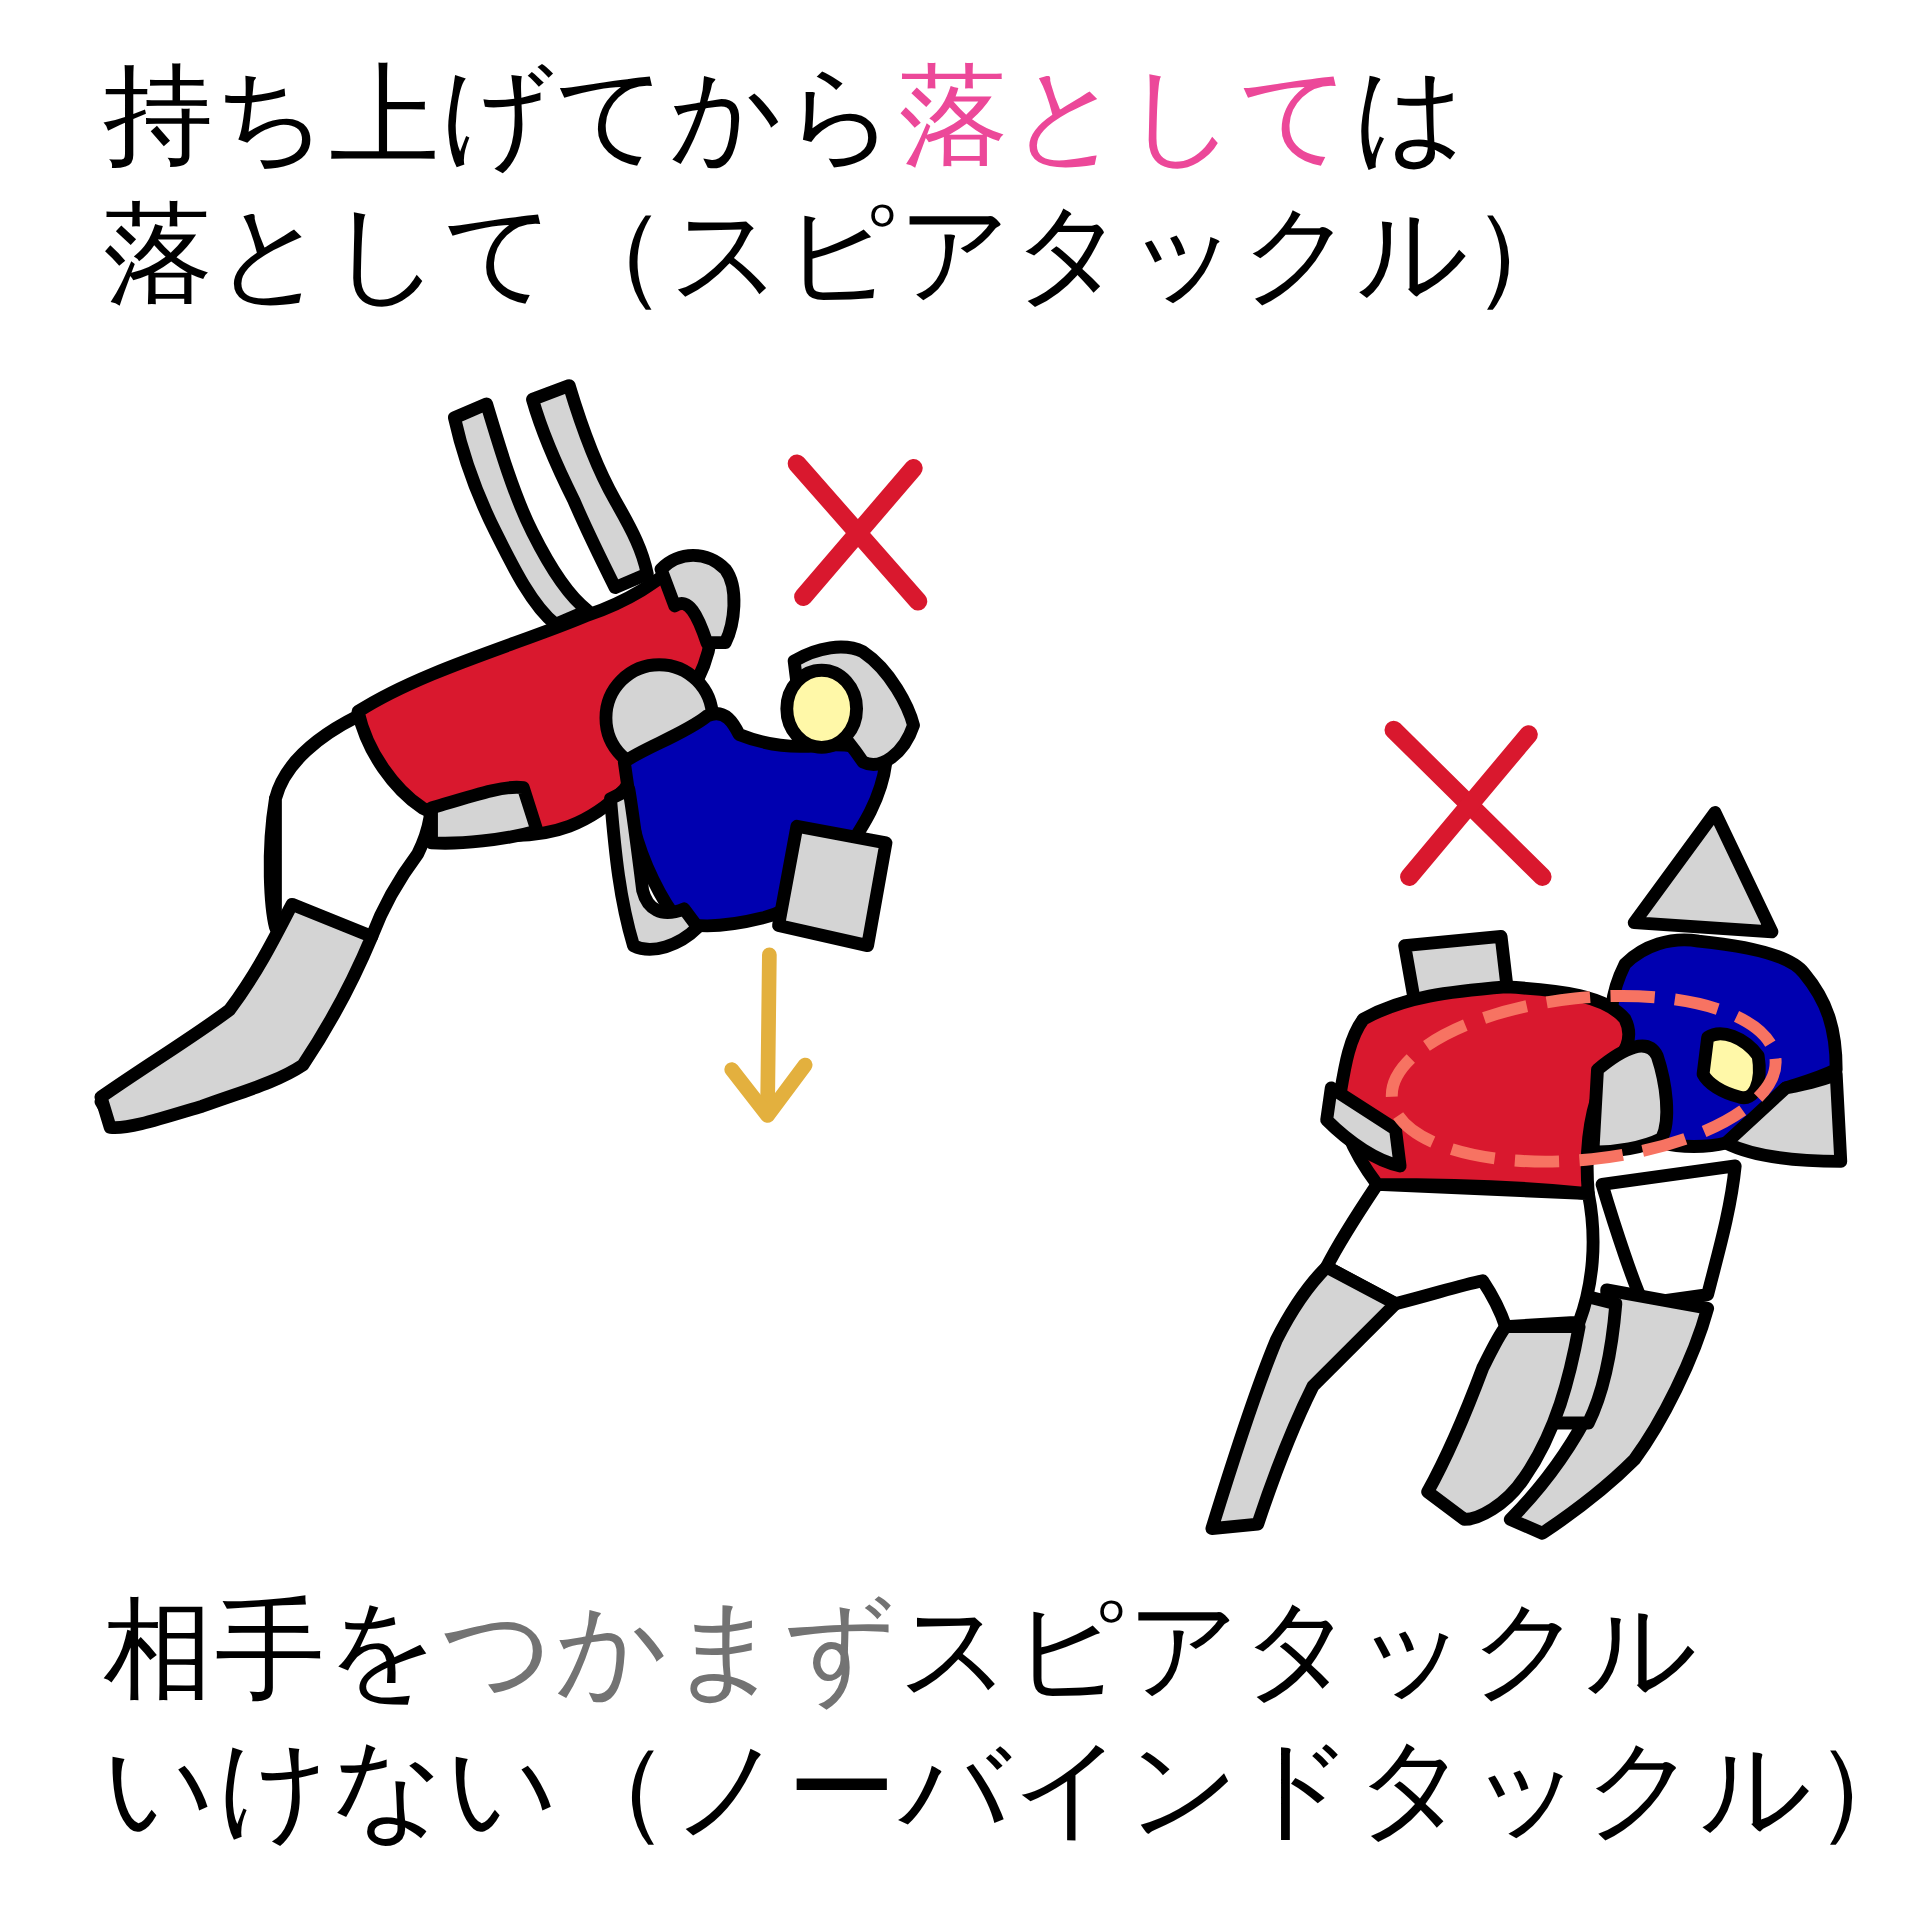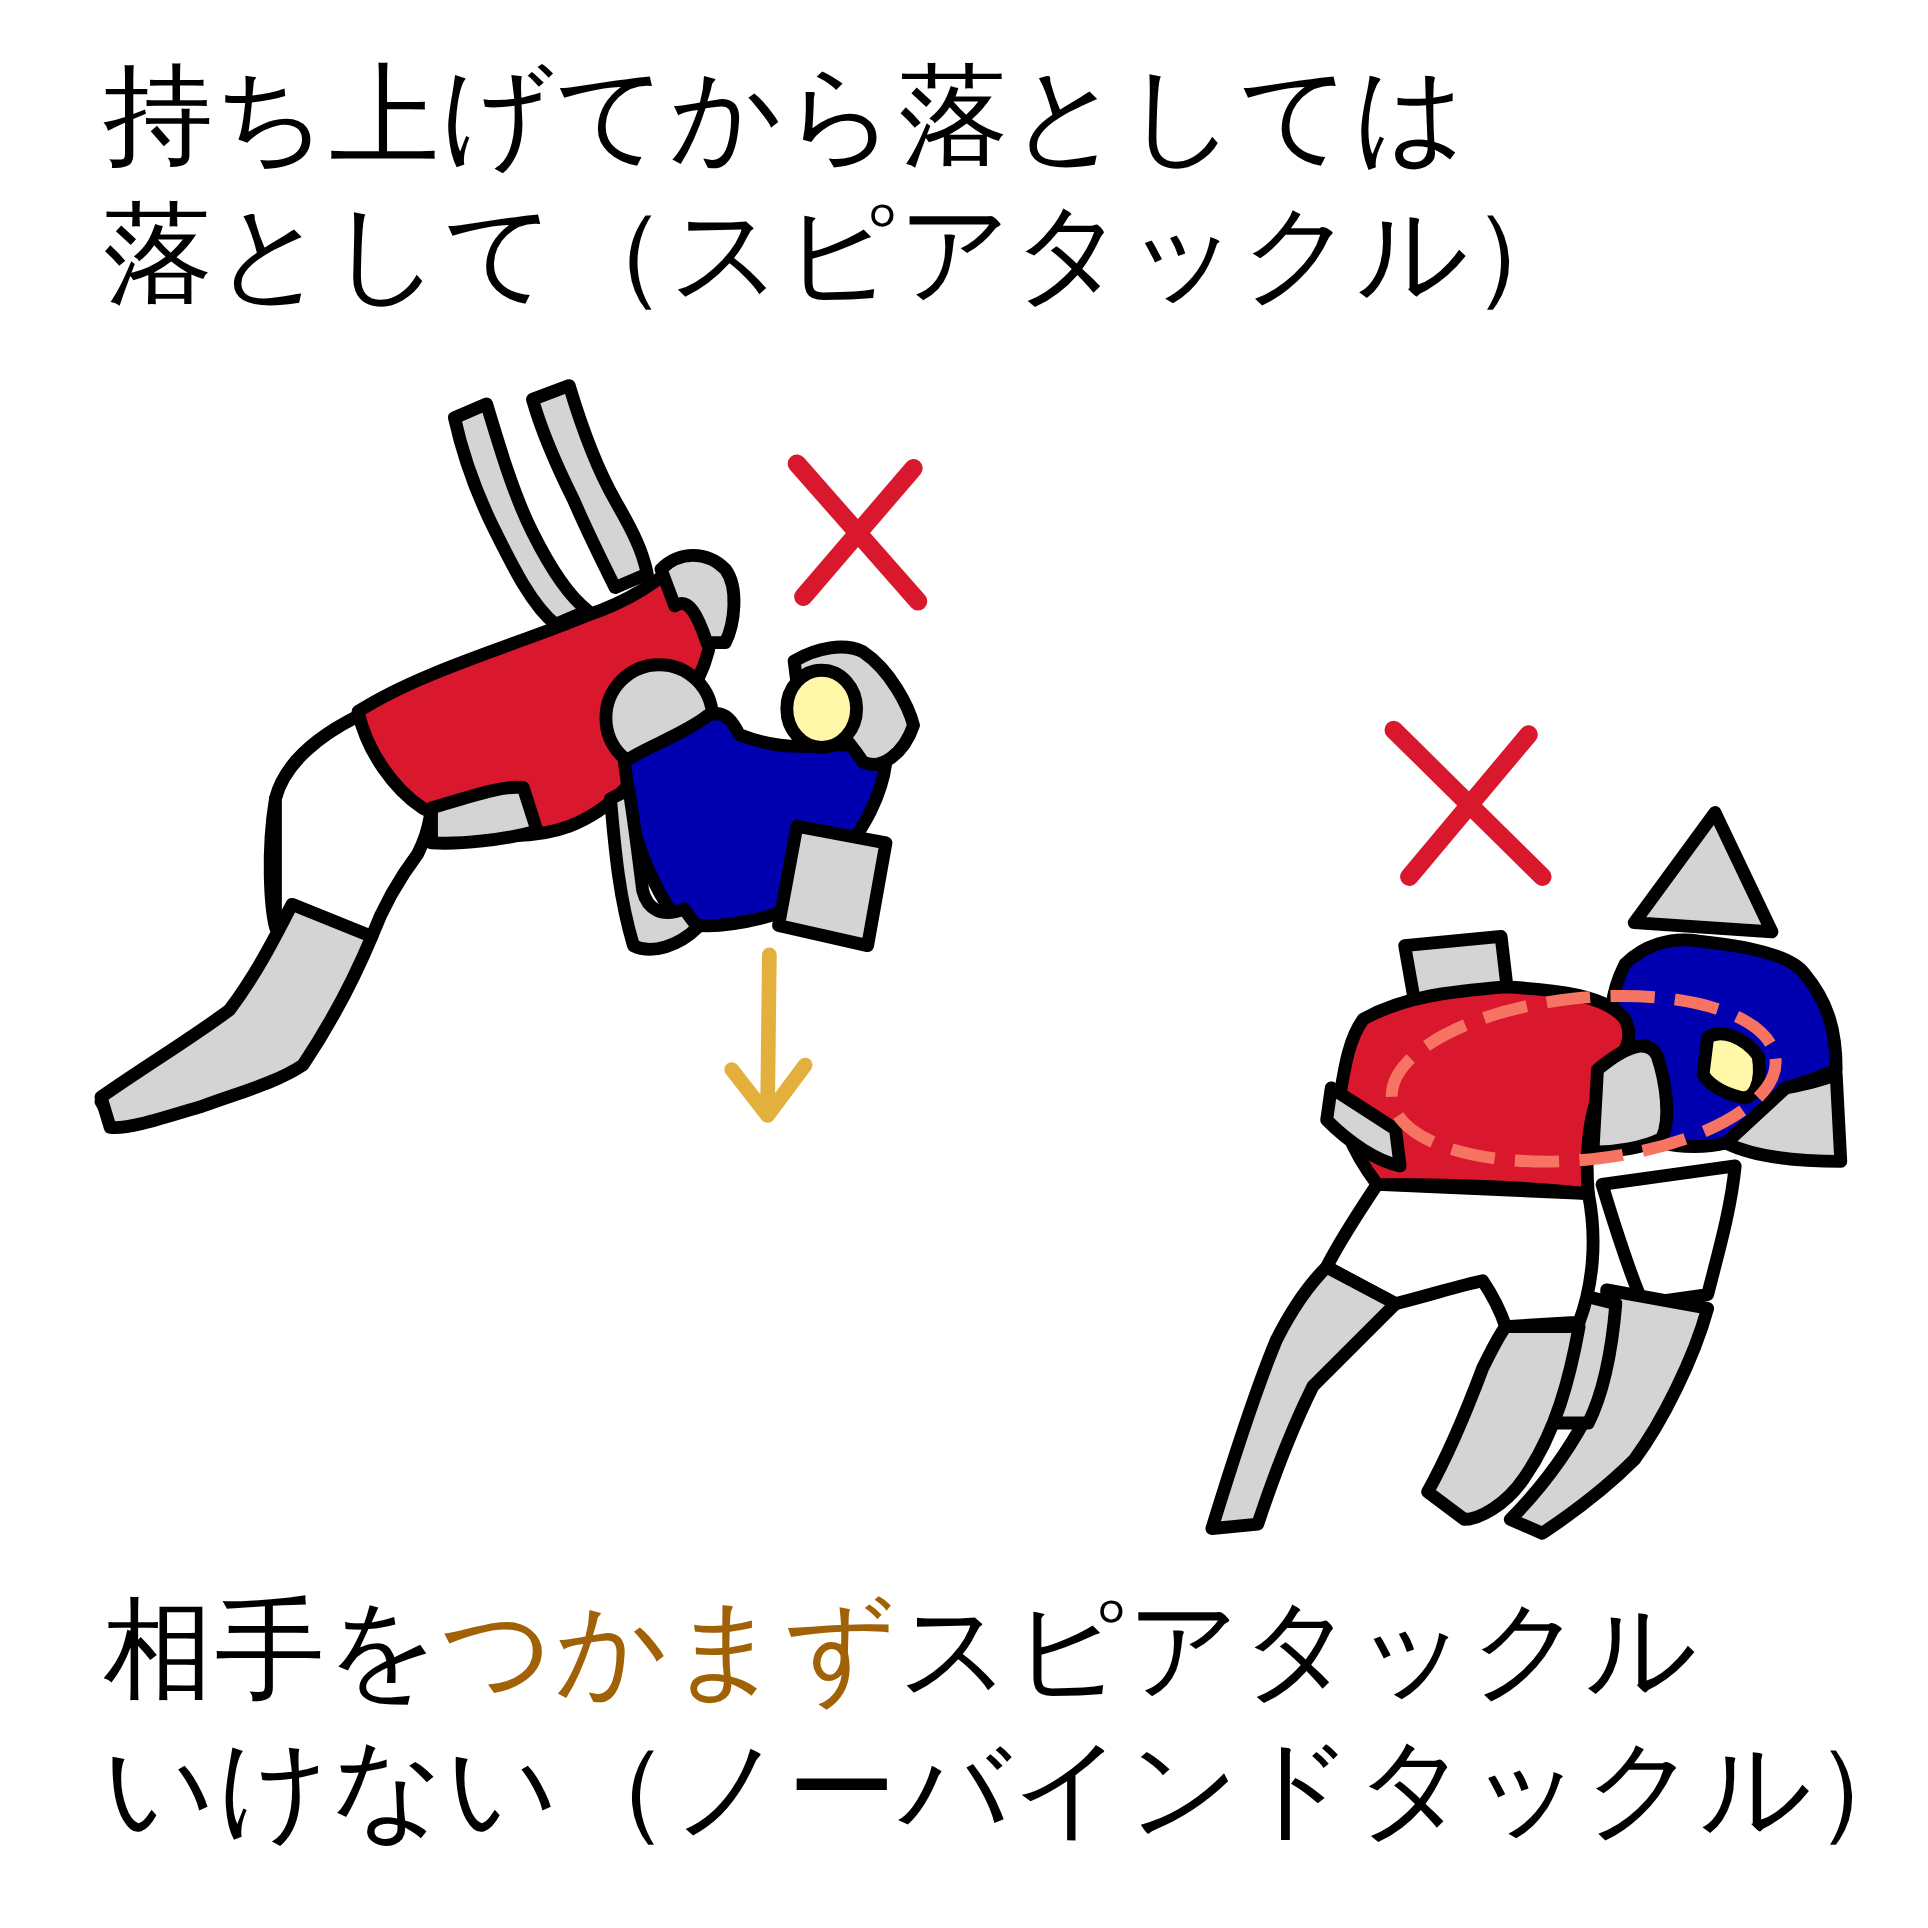--- a/index.html
+++ b/index.html
@@ -6,22 +6,22 @@
   .canvas { position: relative; width: 1928px; height: 1928px; background: #ffffff; overflow: hidden; }
   .caption {
     position: absolute; left: 103px;
     font-family: "DejaVu Sans", sans-serif;
     font-size: 110px; line-height: 138px; color: #000;
     white-space: nowrap; letter-spacing: 1.8px;
   }
   .caption .line { display: block; }
   .cap-top { top: 46px; }
   .cap-bottom { top: 1580px; }
-  .hl-yellow { color: #000000; }
-  .hl-salmon { color: #a16207; font-family: Liberation Serif, serif; }
+  .hl-yellow { color: #ec4899; }
+  .hl-salmon { color: #737373; font-family: Liberation Serif, serif; }
   svg.illus { position: absolute; left: 0; top: 0; }
   .ol { stroke: #000; stroke-width: 14; stroke-linejoin: round; stroke-linecap: round; }
 </style>
 </head>
 <body>
 
 <div class="canvas">
 
   <div class="caption cap-top">
     <span class="line"><span>持ち上げてから</span><span class="hl-yellow">落として</span><span>は</span></span>

